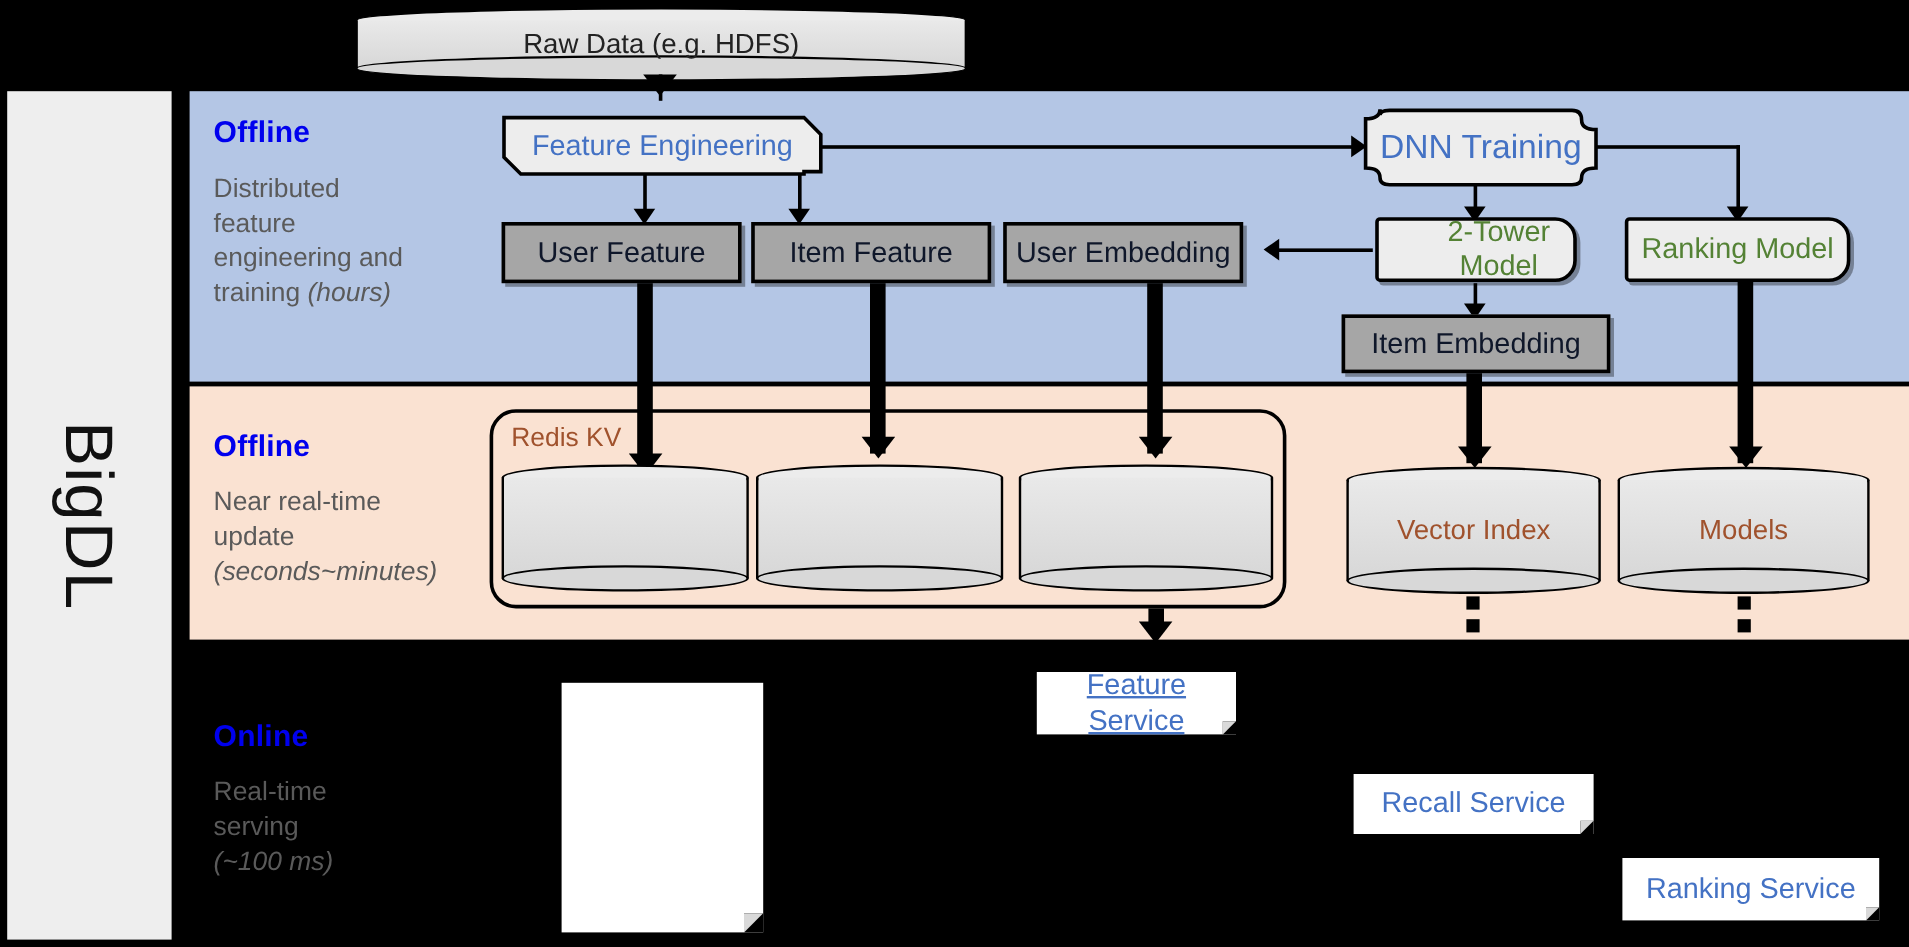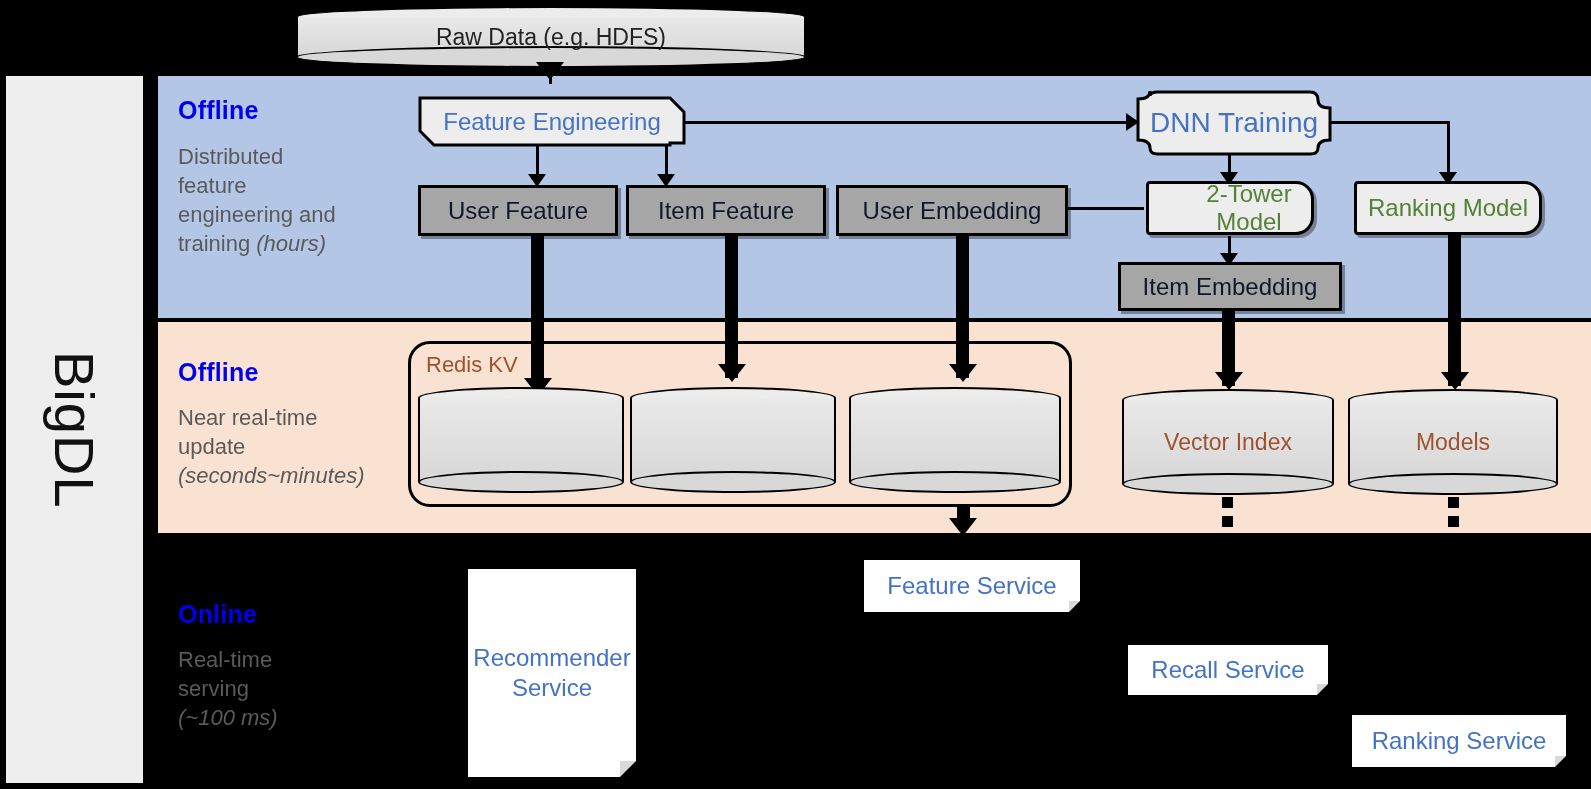--- a/index.html
+++ b/index.html
@@ -158,21 +158,21 @@
 
   <div class="ln v-thin" style="left:1228px;top:236px;height:26px;"></div>
   <div class="arrow-dn" style="left:1220px;top:253px;"></div>
 
   <div class="box grey-box" style="left:418px;top:185px;width:200px;height:51px;">
     <span>User Feature</span>
   </div>
   <div class="box grey-box" style="left:626px;top:185px;width:200px;height:51px;">
     <span>Item Feature</span>
   </div>
-  <div class="box grey-box" style="left:836px;top:185px;width:232px;height:51px;">
+  <div class="box grey-box" style="left:836px;top:185px;width:200px;height:51px;">
     <span>User Embedding</span>
   </div>
   <div class="box grey-box" style="left:1118px;top:262px;width:224px;height:49px;">
     <span>Item Embedding</span>
   </div>
 
   <div class="box lt-box rounded-r" style="left:1146px;top:181px;width:168px;height:54px;padding-left:38px;">
     <span class="green-txt">2-Tower Model</span>
   </div>
   <div class="box lt-box rounded-r" style="left:1354px;top:181px;width:188px;height:54px;">
@@ -232,28 +232,24 @@
   <div class="ln" style="left:957px;top:507px;width:13px;height:13px;"></div>
   <div class="arrow-dn big" style="left:949px;top:518px;"></div>
 
   <div class="dot" style="left:1222px;top:497px;"></div>
   <div class="dot" style="left:1222px;top:516px;"></div>
 
   <div class="dot" style="left:1448px;top:497px;"></div>
   <div class="dot" style="left:1448px;top:516px;"></div>
 
   <div class="doc" style="left:468px;top:569px;width:168px;height:208px;">
-    <div>
-      <span>Recommender</span><br>
-      <span>Service</span>
-    </div>
     <div class="fold"></div>
   </div>
 
-  <div class="doc" style="left:864px;top:560px;width:216px;height:52px;">
+  <div class="doc" style="left:864px;top:560px;width:166px;height:52px;text-decoration:underline;">
     <span>Feature Service</span>
     <div class="fold" style="border-left-width:11px;border-bottom-width:11px;"></div>
   </div>
 
   <div class="doc" style="left:1128px;top:645px;width:200px;height:50px;">
     <span>Recall Service</span>
     <div class="fold" style="border-left-width:11px;border-bottom-width:11px;"></div>
   </div>
 
   <div class="doc" style="left:1352px;top:715px;width:214px;height:52px;">

